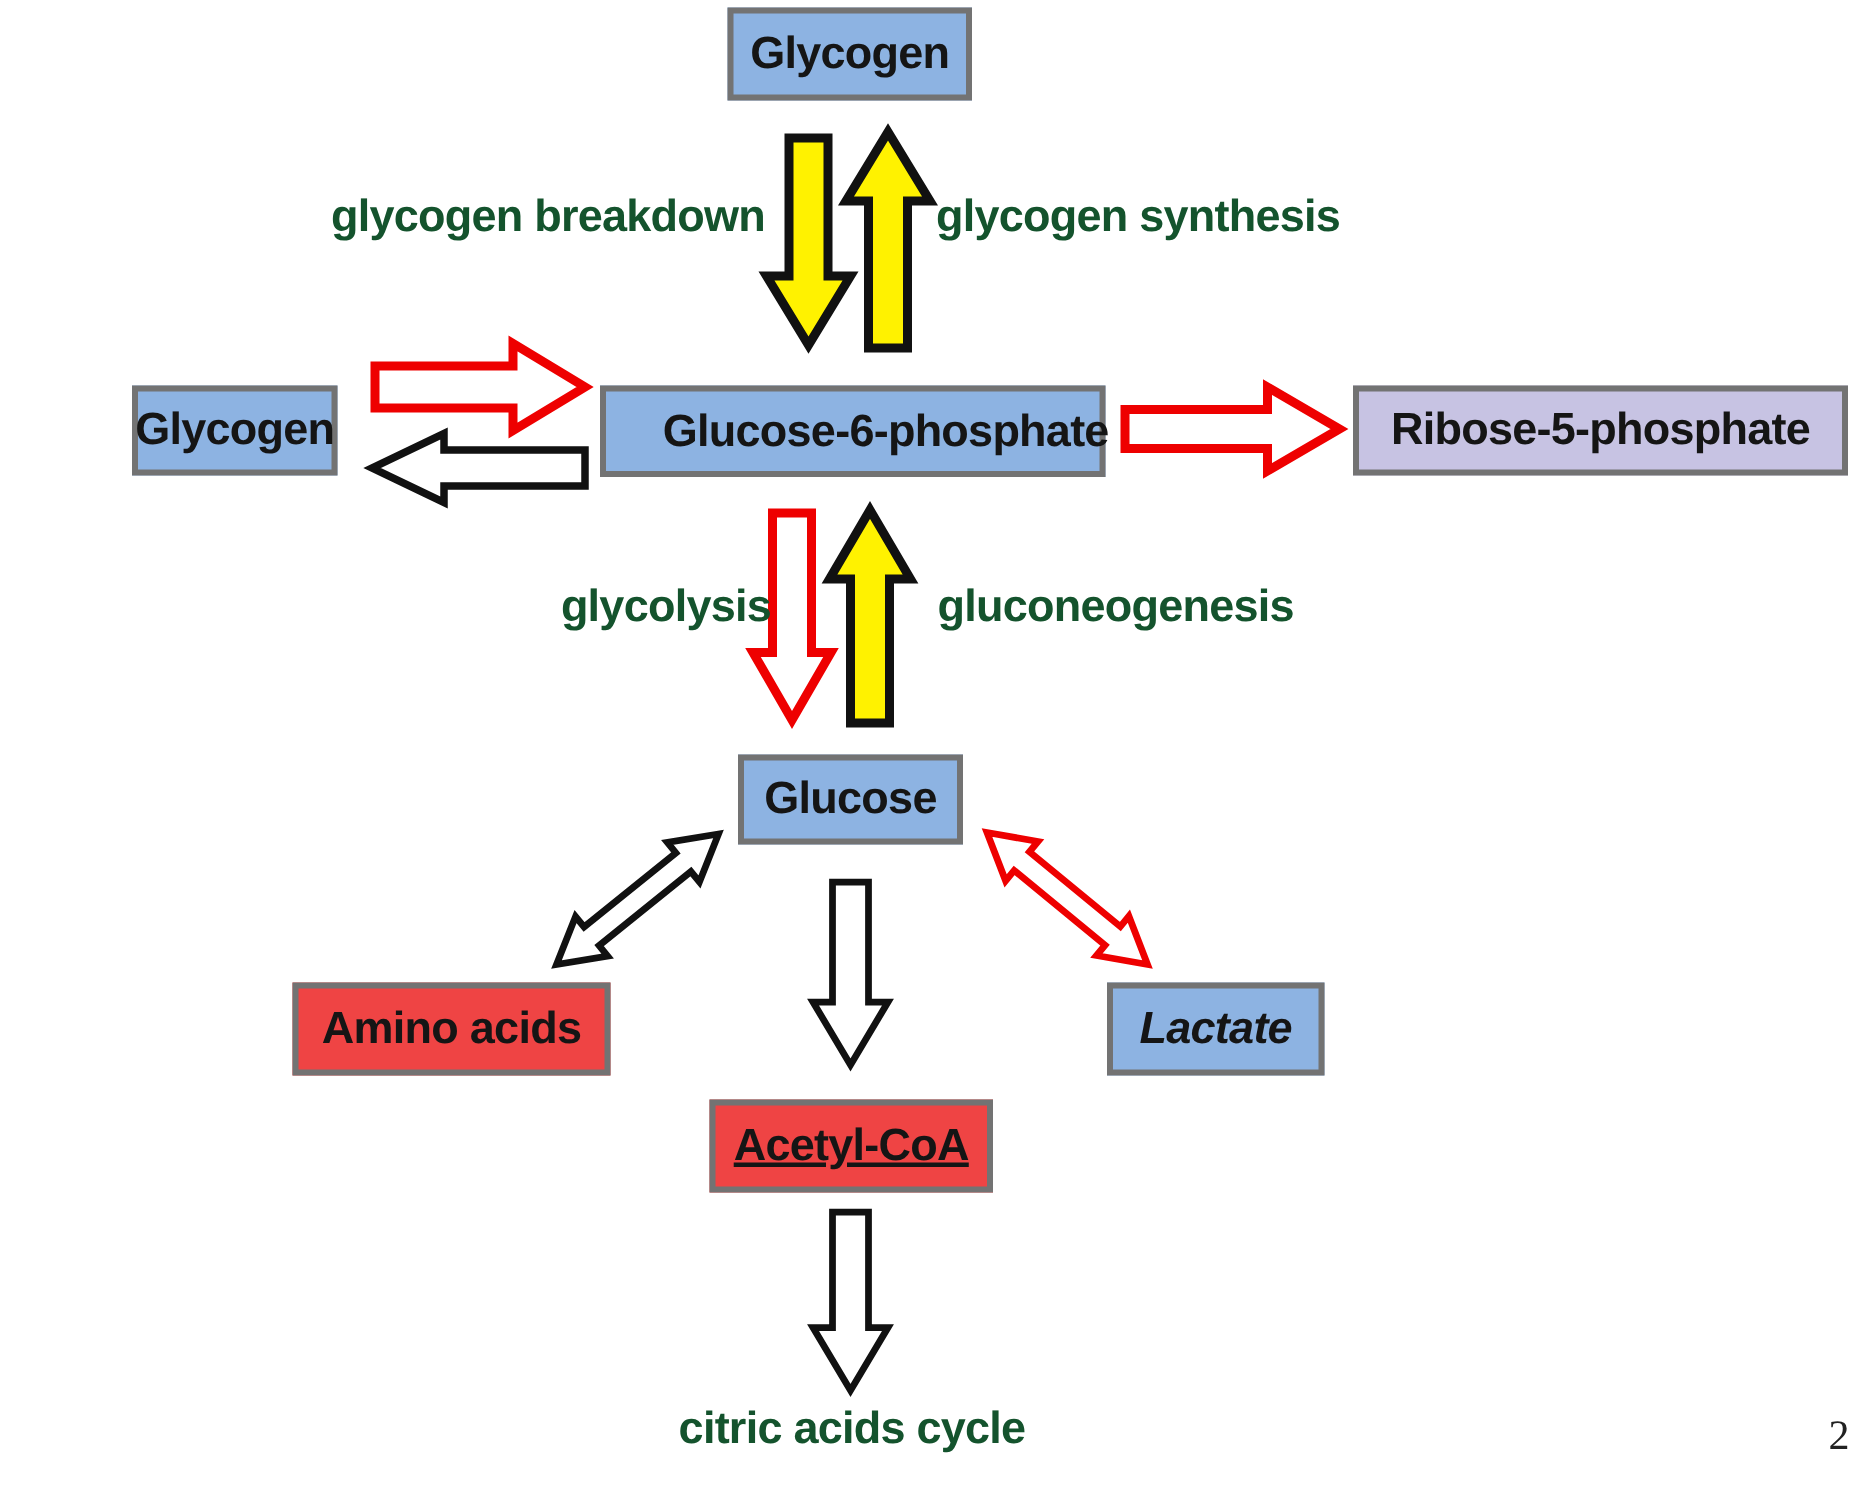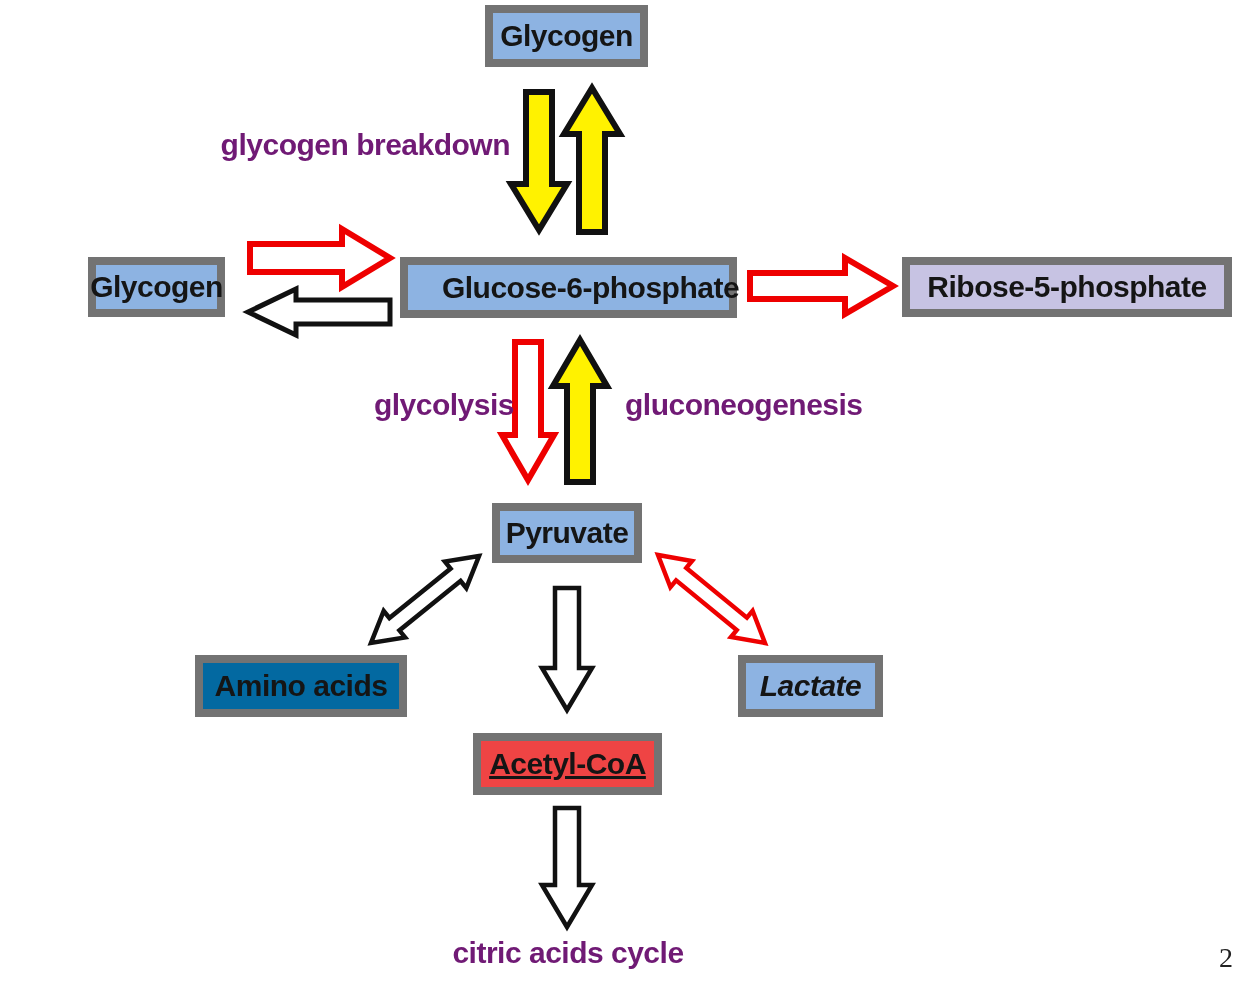--- a/index.html
+++ b/index.html
@@ -7,28 +7,28 @@
     position:relative;
     width:1247px; height:1000px;
     background:#ffffff;
     font-family:"Liberation Sans","DejaVu Sans",sans-serif;
     overflow:hidden;
   }
   svg.overlay { position:absolute; left:0; top:0; width:1247px; height:1000px; }
   .node {
     position:absolute;
     box-sizing:border-box;
-    border:8px solid #737373;
+    border:4px solid #737373;
     display:flex; align-items:center; justify-content:center;
     font-weight:bold; font-size:30px; color:#151515;
     white-space:nowrap; letter-spacing:-0.5px;
   }
   .lbl {
     position:absolute;
-    font-weight:bold; font-size:30px; color:#701a75;
+    font-weight:bold; font-size:30px; color:#14532d;
     white-space:nowrap; letter-spacing:-0.5px;
   }
   .lbl.center { text-align:center; }
   .page-num {
     position:absolute;
     font-family:"Liberation Serif","DejaVu Serif",serif;
     font-size:28px; color:#222222; font-weight:normal;
   }
 </style>
 </head>
@@ -71,37 +71,38 @@
 
   <div class="node" style="left: 400px; top: 257px; width: 337px; height: 61px; background: rgb(141, 179, 226); padding-left: 44px;">
     <span>Glucose-6-phosphate</span>
   </div>
 
   <div class="node" style="left: 902px; top: 257px; width: 330px; height: 60px; background: rgb(199, 195, 227);">
     <span>Ribose-5-phosphate</span>
   </div>
 
   <div class="node" style="left: 492px; top: 503px; width: 150px; height: 60px; background: rgb(141, 179, 226);">
-    <span>Pyruvate</span>
+    <span>Glucose</span>
   </div>
 
-  <div class="node" style="left: 195px; top: 655px; width: 212px; height: 62px; background: #0369a1;">
+  <div class="node" style="left: 195px; top: 655px; width: 212px; height: 62px; background: #ef4444;">
     <span>Amino acids</span>
   </div>
 
   <div class="node" style="left: 738px; top: 655px; width: 145px; height: 62px; background: rgb(141, 179, 226); font-style: italic;">
     <span>Lactate</span>
   </div>
 
   <div class="node" style="left: 473px; top: 733px; width: 189px; height: 62px; background: #ef4444; text-decoration: underline;">
     <span>Acetyl-CoA</span>
   </div>
 
   <div class="lbl" style="right:737px; top:128px;">glycogen breakdown</div>
 
+  <div class="lbl" style="left:624px; top:128px;">glycogen synthesis</div>
 
 
   <div class="lbl" style="right:733px; top:388px;">glycolysis</div>
 
   <div class="lbl" style="left:625px; top:388px;">gluconeogenesis</div>
 
   <div class="lbl center" style="left:418px; top:936px; width:300px;">citric acids cycle</div>
 
   <div class="page-num" style="right:14px; top:942px;">2</div>
 

